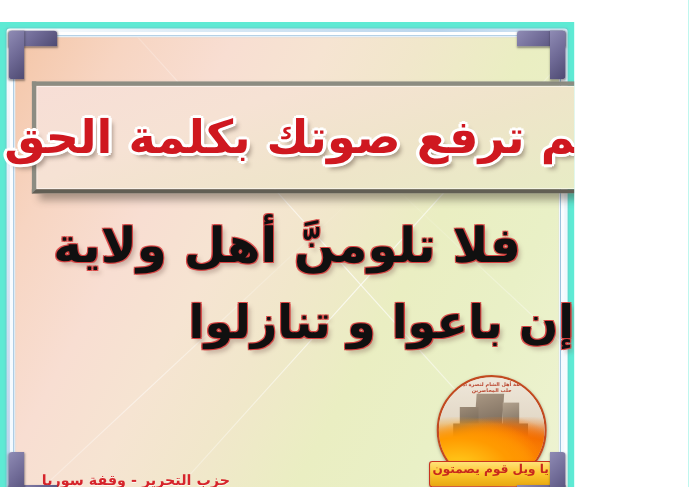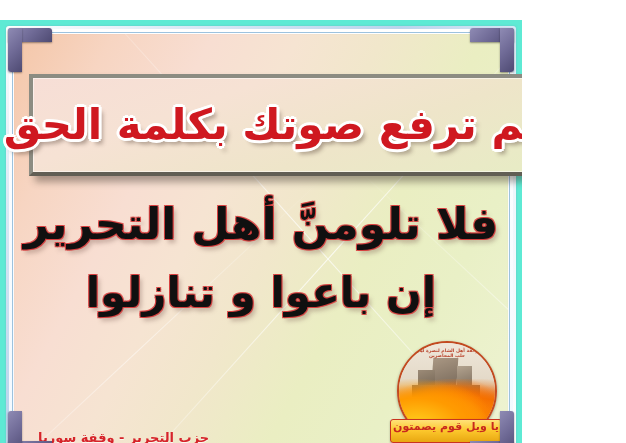--- a/index.html
+++ b/index.html
@@ -103,20 +103,21 @@
       -1px -1px 0 rgba(214,60,60,.85), 1px -1px 0 rgba(214,60,60,.85),
       -1px  1px 0 rgba(214,60,60,.85), 1px  1px 0 rgba(214,60,60,.85),
        3px  4px 4px rgba(120,90,80,.35);
   }
   .body-line.l2{
     font-size:42px;line-height:1.18;margin-top:18px;
     text-shadow:
       -1px -1px 0 rgba(214,60,60,.85), 1px -1px 0 rgba(214,60,60,.85),
       -1px  1px 0 rgba(214,60,60,.85), 1px  1px 0 rgba(214,60,60,.85),
        3px  4px 4px rgba(120,90,80,.35);
+    text-align: right;
   }
   
   .signature{
     position:absolute;left:38px;bottom:18px;
     direction:rtl;
     font-family:"DejaVu Sans", sans-serif;
     font-weight:700;font-size:13px;
     color:#d6242a;white-space:nowrap;
     text-shadow:0 1px 0 rgba(255,255,255,.7);
   }
@@ -204,21 +205,21 @@
     <div class="seam b"></div>
     <div class="seam c"></div>
     <div class="seam d"></div>
   </div>
 
   <div class="plaque">
     <div class="headline">إذا لم ترفع صوتك بكلمة الحق</div>
   </div>
 
   <div class="body-lines">
-    <div class="body-line l1">فلا تلومنَّ أهل التحرير</div>
+    <div class="body-line l1">فلا تلومنَّ أهل ولاية</div>
     <div class="body-line l2">إن باعوا و تنازلوا</div>
   </div>
 
   <div class="signature">حزب التحرير - وقفة سوريا</div>
 
   <div class="emblem">
     <div class="emblem-disc">
       <div class="emblem-sky"></div>
       <div class="rubble r1"></div>
       <div class="rubble r2"></div>

